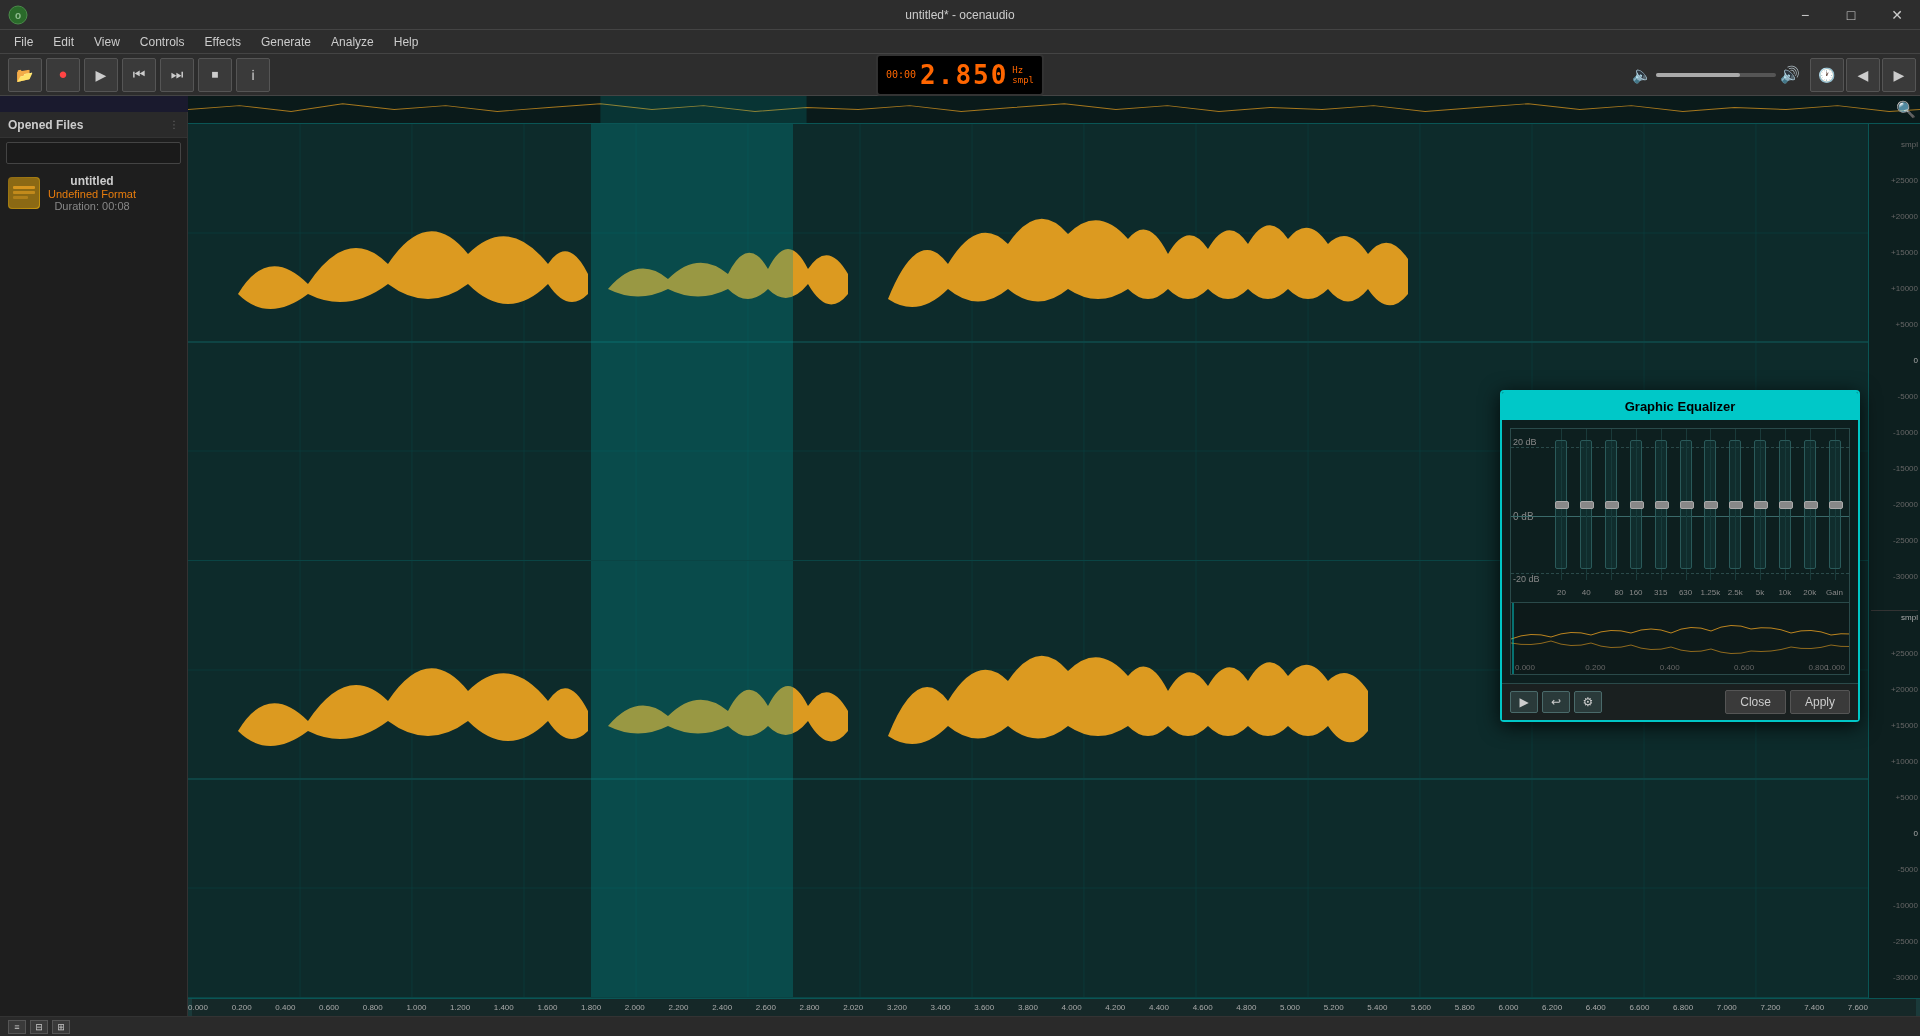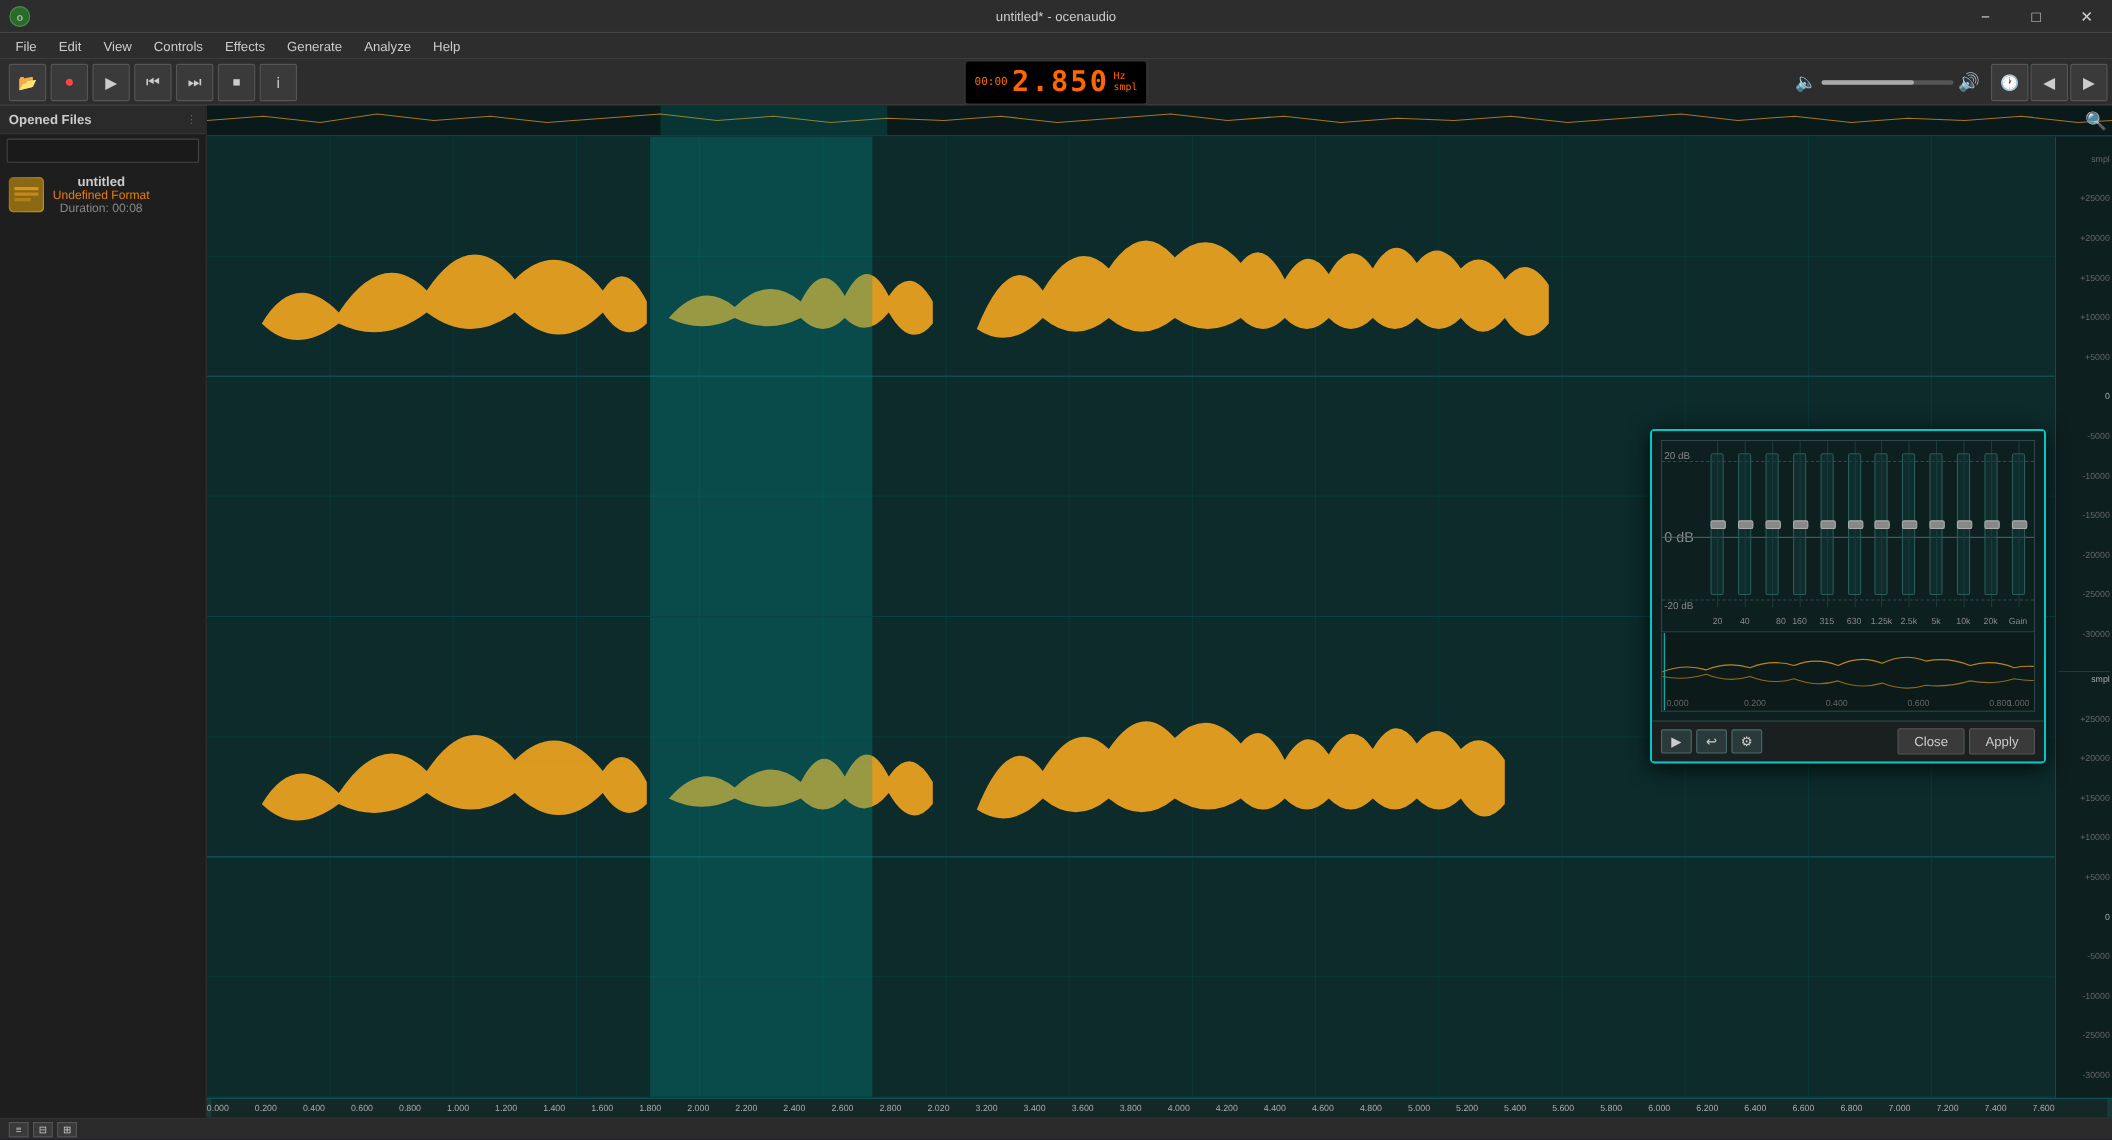--- a/index.html
+++ b/index.html
@@ -162,20 +162,21 @@
       height: calc(1036px - 30px - 24px - 42px - 20px);
     }
 
     
     #sidebar {
       width: 188px;
       background: #1e1e1e;
       border-right: 1px solid #333;
       display: flex;
       flex-direction: column;
+      margin-top: 16px;
     }
     #sidebar-header {
       height: 26px;
       background: #2a2a2a;
       display: flex;
       align-items: center;
       padding: 0 8px;
       border-bottom: 1px solid #333;
       justify-content: space-between;
     }
@@ -639,28 +640,31 @@
   </div>
 </div>
 
 <div id="bottom-bar" style="height:20px;background:#2a2a2a;border-top:1px solid #333;display:flex;align-items:center;padding:0 8px;gap:4px;">
   <div class="bottom-bar-btn">≡</div>
   <div class="bottom-bar-btn">⊟</div>
   <div class="bottom-bar-btn">⊞</div>
 </div>
 
 <div id="eq-panel">
+  <div id="eq-title-bar">
+    <span>Graphic Equalizer</span>
+  </div>
   <div id="eq-content">
 
     <div style="position:relative;height:175px;border:1px solid #2a4a4a;background:#0d1f1f;margin-bottom:0;">
 
       <div style="position:absolute;left:2px;top:8px;color:#888;font-size:9px;">20 dB</div>
       <div style="position:absolute;left:0;right:0;top:18px;border-top:1px dashed #2a4a4a;"></div>
 
-      <div style="position:absolute;left:2px;top:50%;transform:translateY(-50%);color:#888;font-size:13px;">0 dB</div>
+      <div style="position:absolute;left:2px;top:50%;transform:translateY(-50%);color:#888;font-size:10px;">0 dB</div>
       <div style="position:absolute;left:0;right:0;top:50%;border-top:1px solid #3a6a6a;"></div>
 
       <div style="position:absolute;left:2px;bottom:18px;color:#888;font-size:9px;">-20 dB</div>
       <div style="position:absolute;left:0;right:0;bottom:28px;border-top:1px dashed #2a4a4a;"></div>
 
       <div style="position:absolute;left:38px;right:2px;top:0;bottom:22px;display:flex;align-items:stretch;gap:1px;">
 
         <div style="flex:1;display:flex;flex-direction:column;align-items:center;justify-content:center;position:relative;">
           <div style="width:1px;height:100%;background:#1a3a3a;position:absolute;left:50%;"></div>
           <div style="width:12px;height:85%;background:rgba(20,60,60,0.5);border:1px solid #2a5a5a;border-radius:2px;position:relative;cursor:pointer;">

